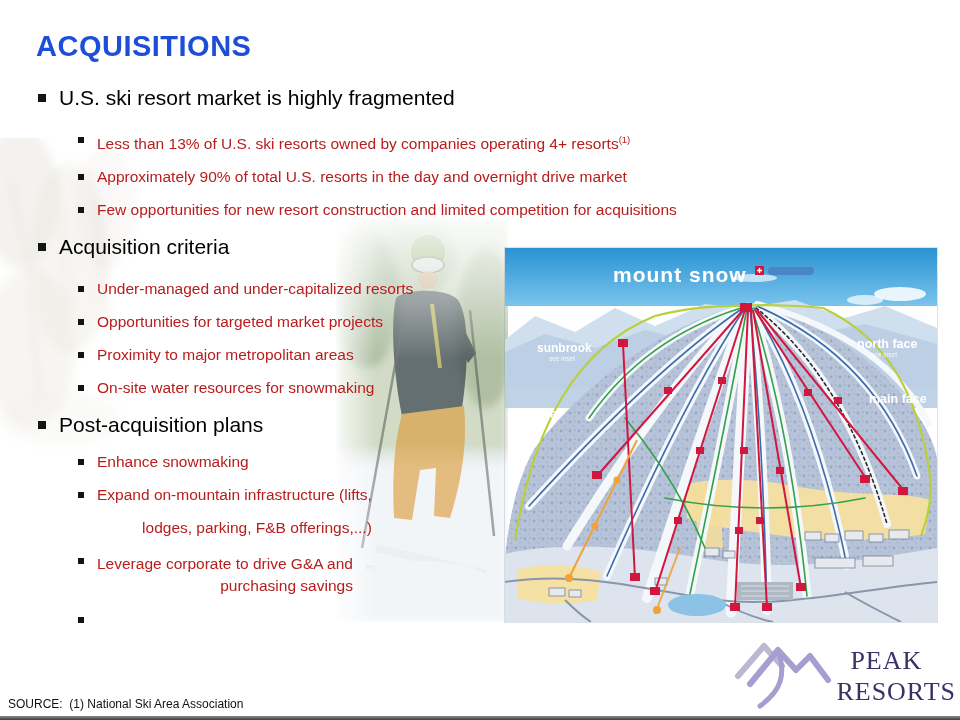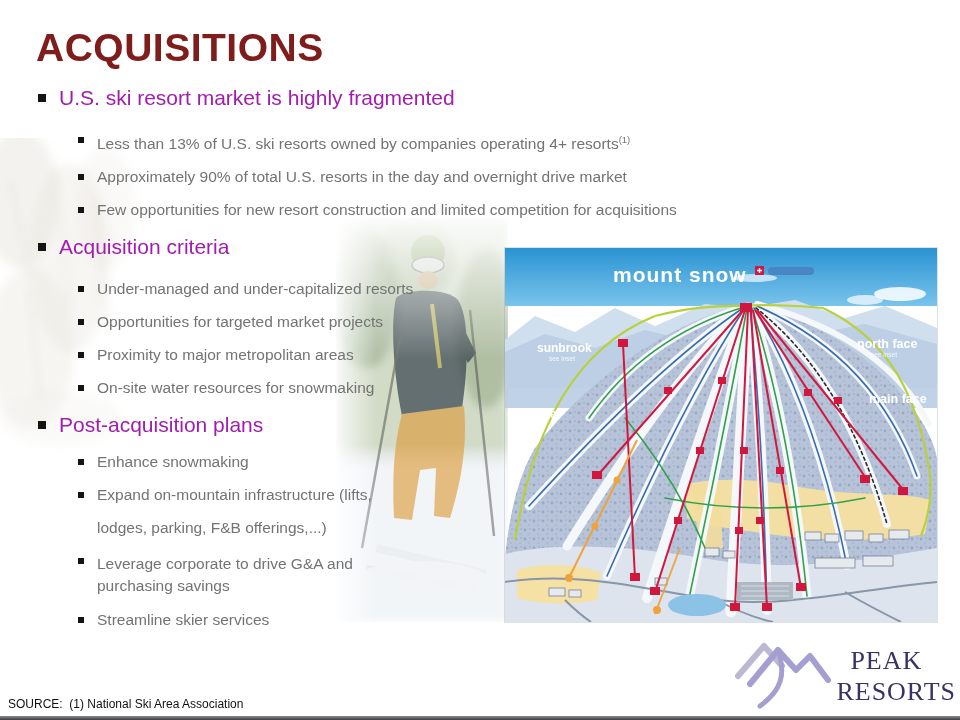--- a/index.html
+++ b/index.html
@@ -6,33 +6,33 @@
   body{
     width:960px;height:720px;position:relative;overflow:hidden;
     background:#ffffff;
     font-family:"Liberation Sans", sans-serif;
     -webkit-font-smoothing:antialiased;
   }
   
   .slide-title{
     position:absolute;left:36px;top:18px;
     font-variant:small-caps;
-    font-size:56px;line-height:48px;font-weight:700;
-    letter-spacing:.5px;color:#7f1d1d;
+    font-size:41px;line-height:48px;font-weight:700;
+    letter-spacing:.5px;color:#1d4ed8;
     text-transform:lowercase;
   }
   
   .wm-left{position:absolute;left:0;top:138px;opacity:.55;pointer-events:none;}
   .wm-skier{position:absolute;left:336px;top:218px;pointer-events:none;}
   
   .content{position:absolute;left:38px;top:84px;width:880px;color:#262626;}
-  .h1{display:flex;font-size:21px;line-height:28px;margin:0 0 18px 0;color:#a21caf;}
+  .h1{display:flex;font-size:21px;line-height:28px;margin:0 0 18px 0;color:#000000;}
   .h1 .blt{flex:0 0 auto;width:8px;height:8px;background:#141414;margin:10px 13px 0 0;}
   .subs{margin:0 0 0 40px;}
-  .sub{display:flex;font-size:15.5px;line-height:20px;margin:0 0 13px 0;color:#737373;}
+  .sub{display:flex;font-size:15.5px;line-height:20px;margin:0 0 13px 0;color:#b91c1c;text-align:right;}
   .sub .blt2{flex:0 0 auto;width:6px;height:6px;background:#141414;margin:7px 13px 0 0;}
   .sub .wrap2{margin-top:2px;line-height:22px;}
   .cont-line{margin:13px 0 0 0;}
   sup.fnote{font-size:9.5px;vertical-align:6px;}
   .mt-sec{margin-top:2px;}
   .mt-sec3{margin-top:12px;}
   .mb-sec3{margin-bottom:13px;}
   .last-gap{margin-bottom:14px;}
   
   .trail-map{
@@ -183,21 +183,20 @@
     </div>
     <div class="sub">
       <span class="blt2"></span>
       <span class="wrap2">
         <span style="display:block">Leverage corporate to drive G&amp;A and</span>
         <span style="display:block">purchasing savings</span>
       </span>
     </div>
     <div class="sub last-gap">
       <span class="blt2"></span>
-      <span>Streamline skier services</span>
     </div>
   </div>
 </div>
 
 <svg class="trail-map" viewBox="0 0 432 374">
   <defs>
     <linearGradient id="sky" x1="0" y1="0" x2="0" y2="1">
       <stop offset="0" stop-color="#2a93d2"></stop>
         <stop offset="1" stop-color="#7ac4ec"></stop>
     </linearGradient>

